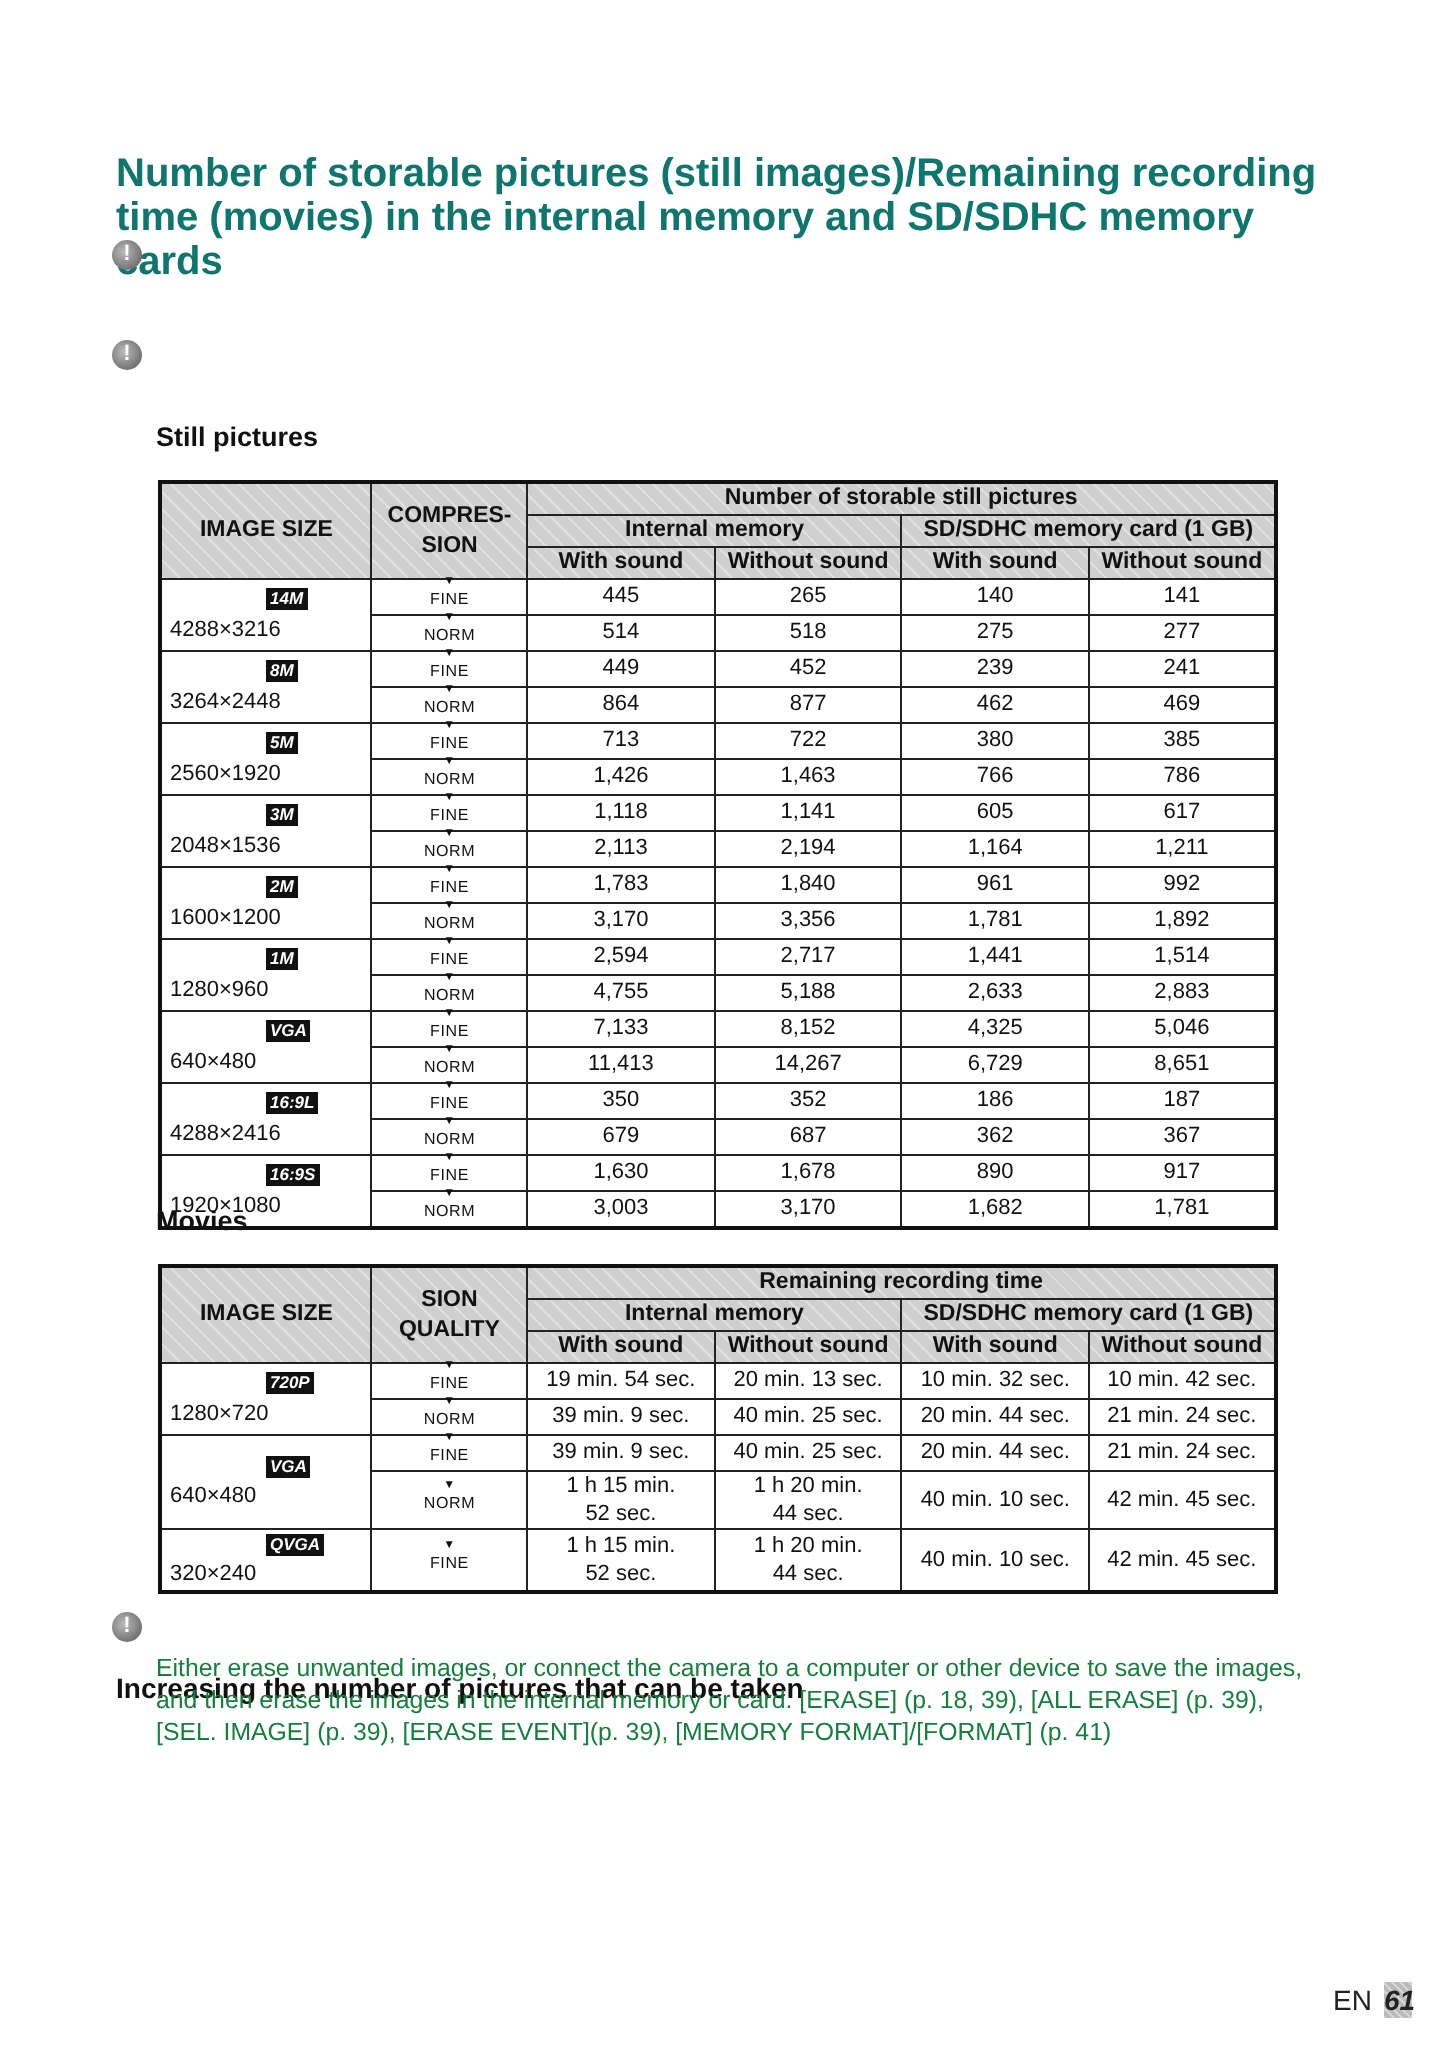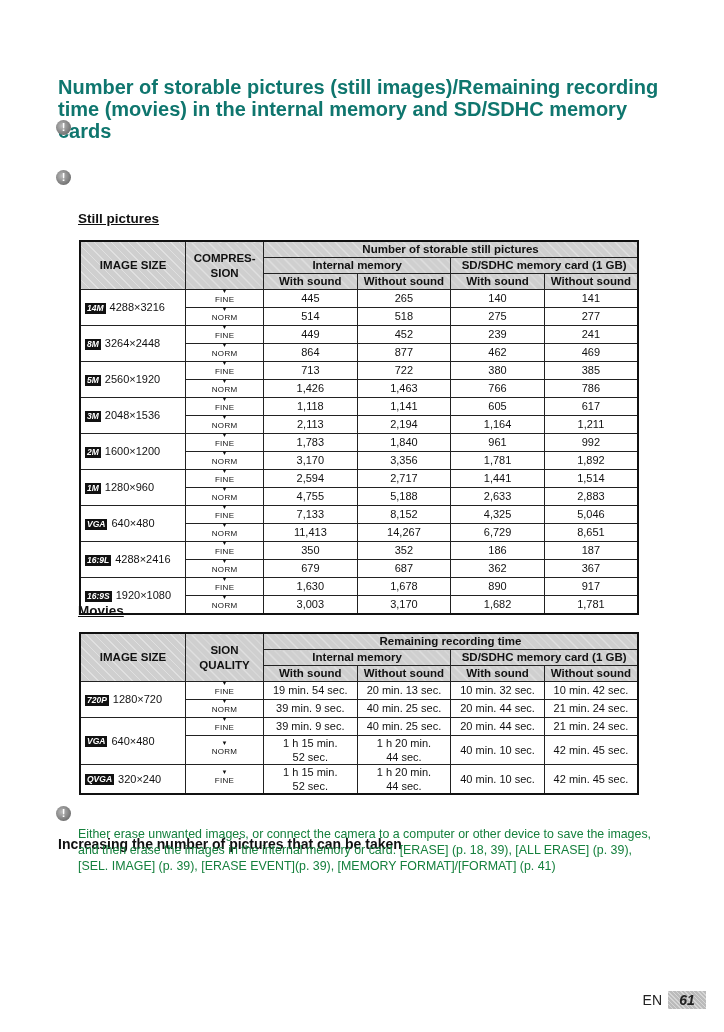--- a/index.html
+++ b/index.html
@@ -1,31 +1,31 @@
 <!DOCTYPE html>
 <html><head>
 <meta charset="utf-8">
 <style>
   html, body { margin:0; padding:0; background:#ffffff; }
   body { width:724px; height:1032px; position:relative; overflow:hidden; font-family:"Liberation Sans", sans-serif; color:#111; }
   .h1 { position:absolute; left:58px; top:76px; width:620px; font-weight:bold; font-size:20px; line-height:22px; color:#0f766e; }
   .note { position:absolute; left:88px; width:560px; font-size:11.2px; line-height:16px; color:#222; }
   .note .ico { position:absolute; left:-32px; top:0; width:15px; height:15px; border-radius:50%; background:radial-gradient(circle at 40% 40%, #bbb, #555); color:#fff; font-size:11px; font-weight:bold; text-align:center; line-height:15px; }
-  .h2 { position:absolute; left:78px; font-weight:bold; font-size:13.5px; color:#111;text-decoration:underline; }
+  .h2 { position:absolute; left:78px; font-weight:bold; font-size:13.5px; color:#111; }
   table.t { position:absolute; left:79px; border-collapse:collapse; font-size:11px; color:#111; border:2px solid #111; }
   table.t td, table.t th { border:1px solid #222; padding:0; text-align:center; height:15px; line-height:15px; }
   table.t th { background:#cfcfcf; font-weight:bold; font-size:11.5px; background-image:repeating-linear-gradient(45deg, rgba(255,255,255,0.35) 0 1px, transparent 1px 6px); }
   table.t td.size { text-align:left; padding-left:4px; }
-  .badge { display:inline-block; background:#111; color:#fff; font-size:8.5px; font-weight:bold; padding:0 2px; line-height:11px; margin-right:4px; vertical-align:middle; font-style:italic; }
+  .badge { display:inline-block; background:#111; color:#fff; font-size:8.5px; font-weight:bold; padding:0 2px; line-height:11px; margin-right:4px; vertical-align:middle; font-style:italic;margin-left:48px; }
   .comp { font-size:8px; font-weight:normal; letter-spacing:0.3px; position:relative; display:inline-block; padding-top:2px; }
   .comp::before { content:"▼"; position:absolute; left:50%; top:-6px; transform:translateX(-50%); font-size:6px; }
   .para { position:absolute; left:78px; top:826px; width:580px; font-size:12.4px; line-height:16px; color:#15803d; }
   .h3 { position:absolute; left:58px; top:836px; font-weight:bold; font-size:14px; color:#111; }
   .pg { position:absolute; right:18px; top:991px; font-size:14px; color:#222; }
-  .pg .num { display:inline-block; background:#bbb; background-image:repeating-linear-gradient(45deg, rgba(255,255,255,0.4) 0 1px, transparent 1px 3px); width:38px; text-align:center; font-weight:bold; font-style:italic; margin-left:6px; padding:1px 0; }
+  .pg .num { display:inline-block; background:#bbb; background-image:repeating-linear-gradient(45deg, rgba(255,255,255,0.4) 0 1px, transparent 1px 3px); width:14px; text-align:center; font-weight:bold; font-style:italic; margin-left:6px; padding:1px 0; }
 </style>
 </head>
 <body>
 
 <div class="h1">Number of storable pictures (still images)/Remaining recording time (movies) in the internal memory and SD/SDHC memory cards</div>
 
 <div class="note" style="top:120px;">
   <span class="ico">!</span>
 </div>
 <div class="note" style="top:170px;">

